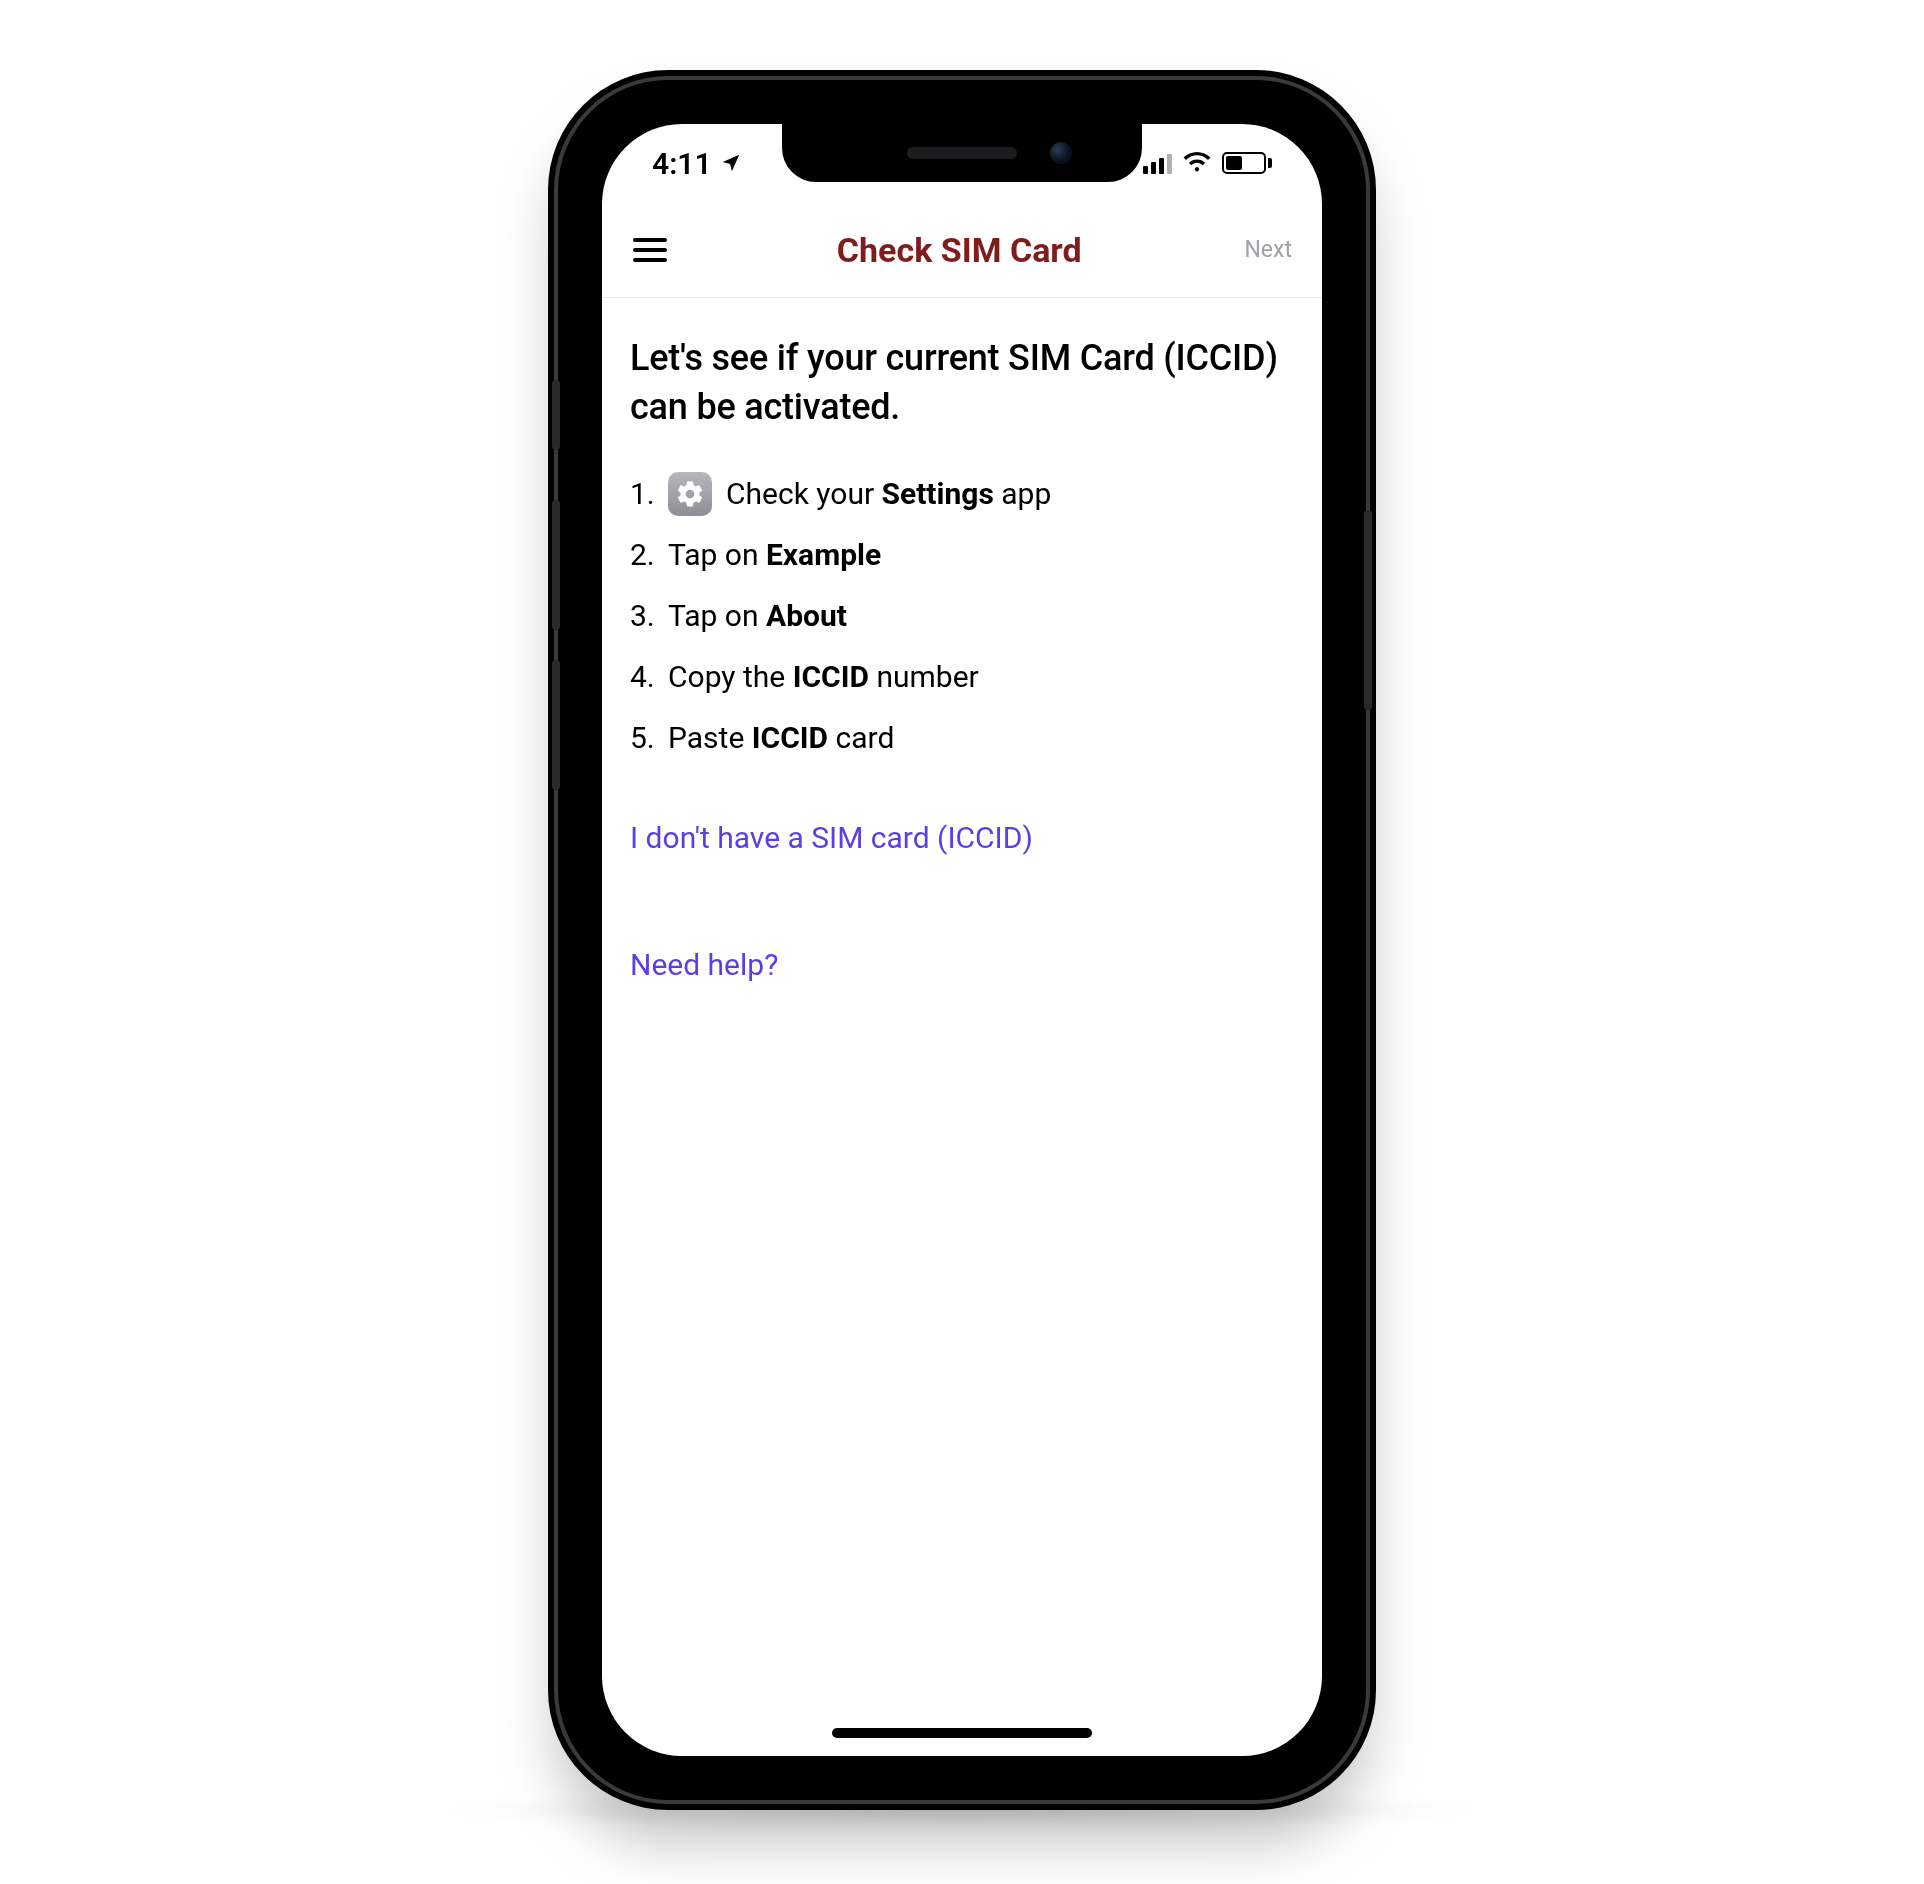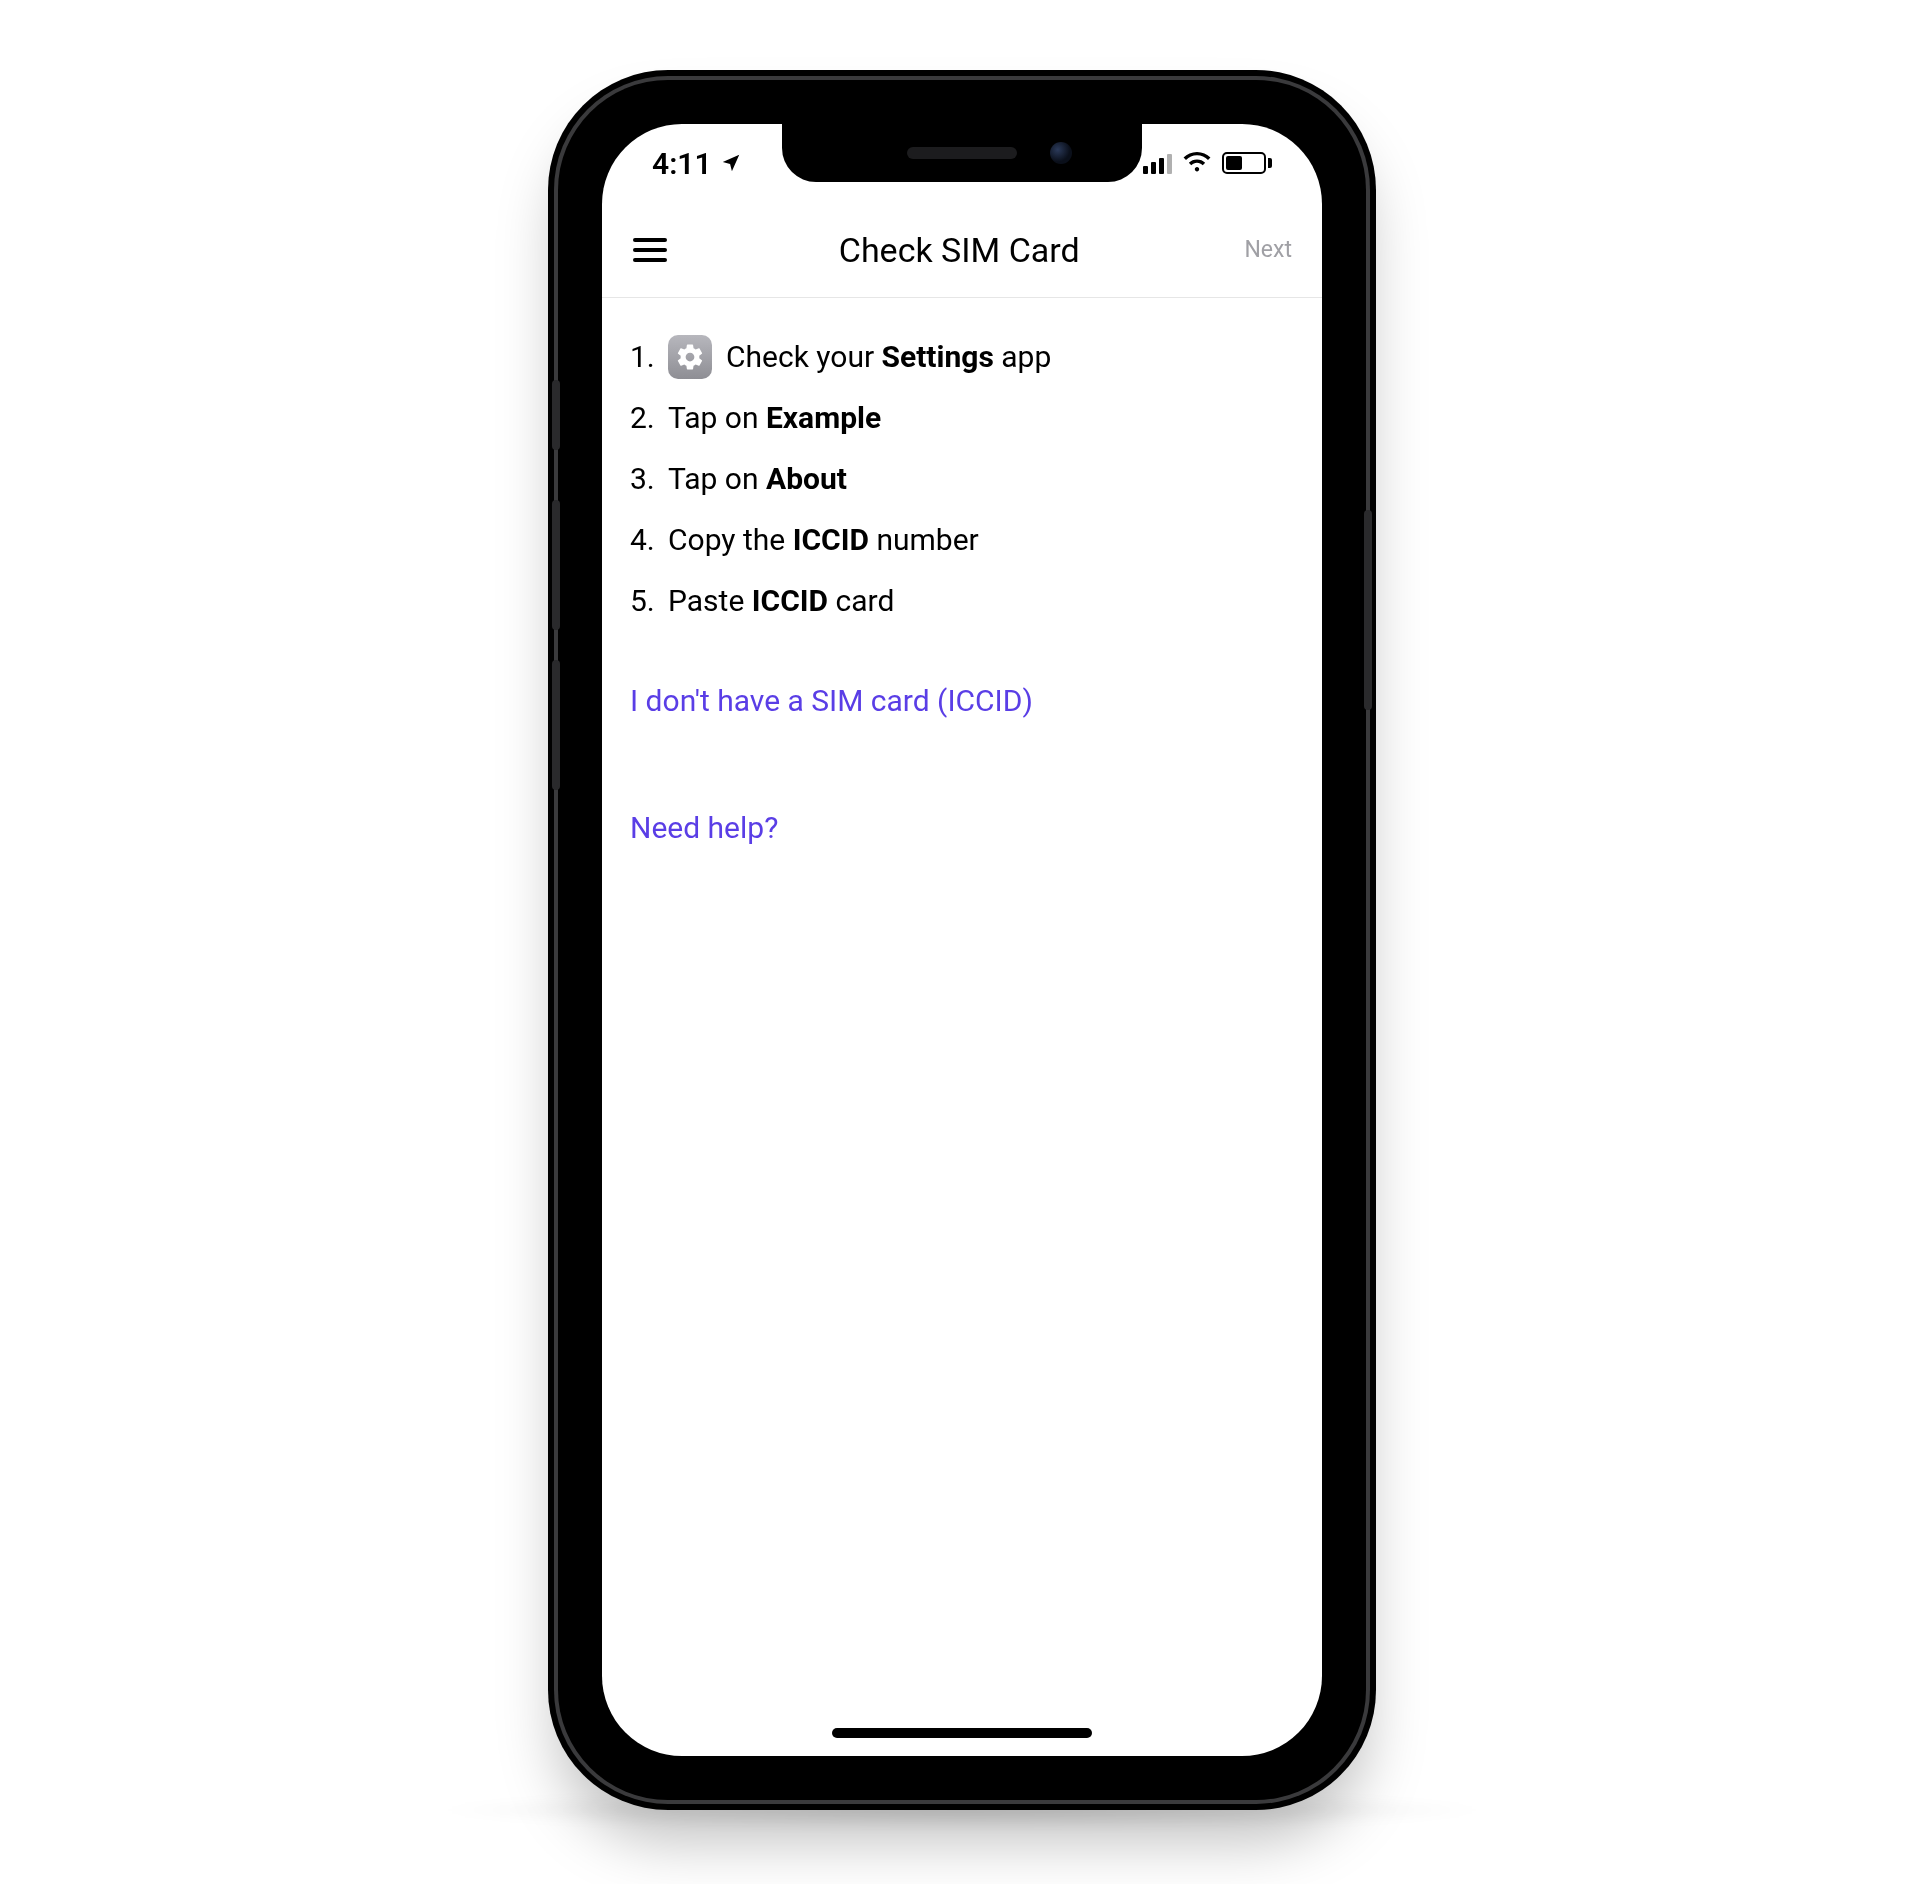--- a/index.html
+++ b/index.html
@@ -180,22 +180,22 @@
   }
   .hamburger span {
     display: block;
     width: 34px;
     height: 4px;
     background: #000;
     border-radius: 2px;
   }
   .nav-title {
     font-size: 34px;
-    font-weight: 400;
-    color: #000000;
+    font-weight: 700;
+    color: #7f1d1d;
   }
   .nav-next {
     font-size: 23px;
     font-weight: 400;
     color: #a0a0a5;
     cursor: pointer;
     padding-right: 6px;
   }
 
   
@@ -348,20 +348,21 @@
               <span></span>
                 <span></span>
                 <span></span>
             </div>
           </div>
           <div class="nav-title">Check SIM Card</div>
           <div class="nav-next">Next</div>
         </div>
 
         <div class="content">
+          <div class="heading">Let's see if your current SIM Card (ICCID) can be activated.</div>
 
           <ol class="steps">
             <li>
               <span class="step-num">1.</span>
               <span class="settings-icon">
                 <svg viewBox="0 0 24 24" fill="#fff">
                     <path d="M19.4 13c.04-.33.06-.66.06-1s-.02-.67-.06-1l2.11-1.65c.19-.15.24-.42.12-.64l-2-3.46c-.12-.22-.39-.3-.61-.22l-2.49 1c-.52-.4-1.08-.73-1.69-.98l-.38-2.65C14.42 2.18 14.22 2 13.98 2h-4c-.24 0-.44.18-.47.4l-.38 2.65c-.61.25-1.17.58-1.69.98l-2.49-1c-.22-.08-.49 0-.61.22l-2 3.46c-.12.22-.07.49.12.64L4.57 11c-.04.33-.06.66-.06 1s.02.67.06 1l-2.11 1.65c-.19.15-.24.42-.12.64l2 3.46c.12.22.39.3.61.22l2.49-1c.52.4 1.08.73 1.69.98l.38 2.65c.03.22.23.4.47.4h4c.24 0 .44-.18.47-.4l.38-2.65c.61-.25 1.17-.58 1.69-.98l2.49 1c.22.08.49 0 .61-.22l2-3.46c.12-.22.07-.49-.12-.64L19.4 13zM12 15.5c-1.93 0-3.5-1.57-3.5-3.5S10.07 8.5 12 8.5s3.5 1.57 3.5 3.5-1.57 3.5-3.5 3.5z"></path>
                   </svg>
               </span>
               <span>

